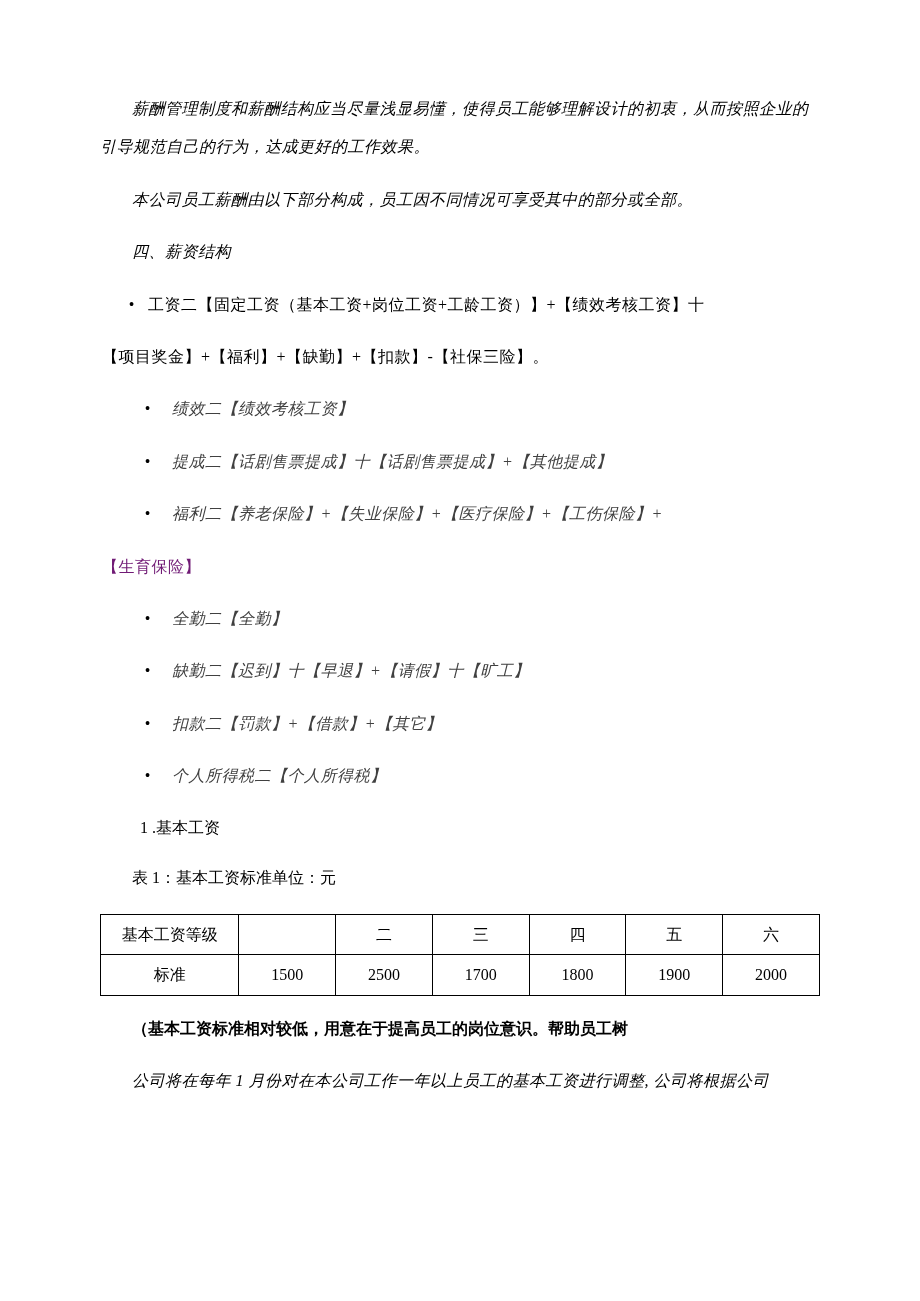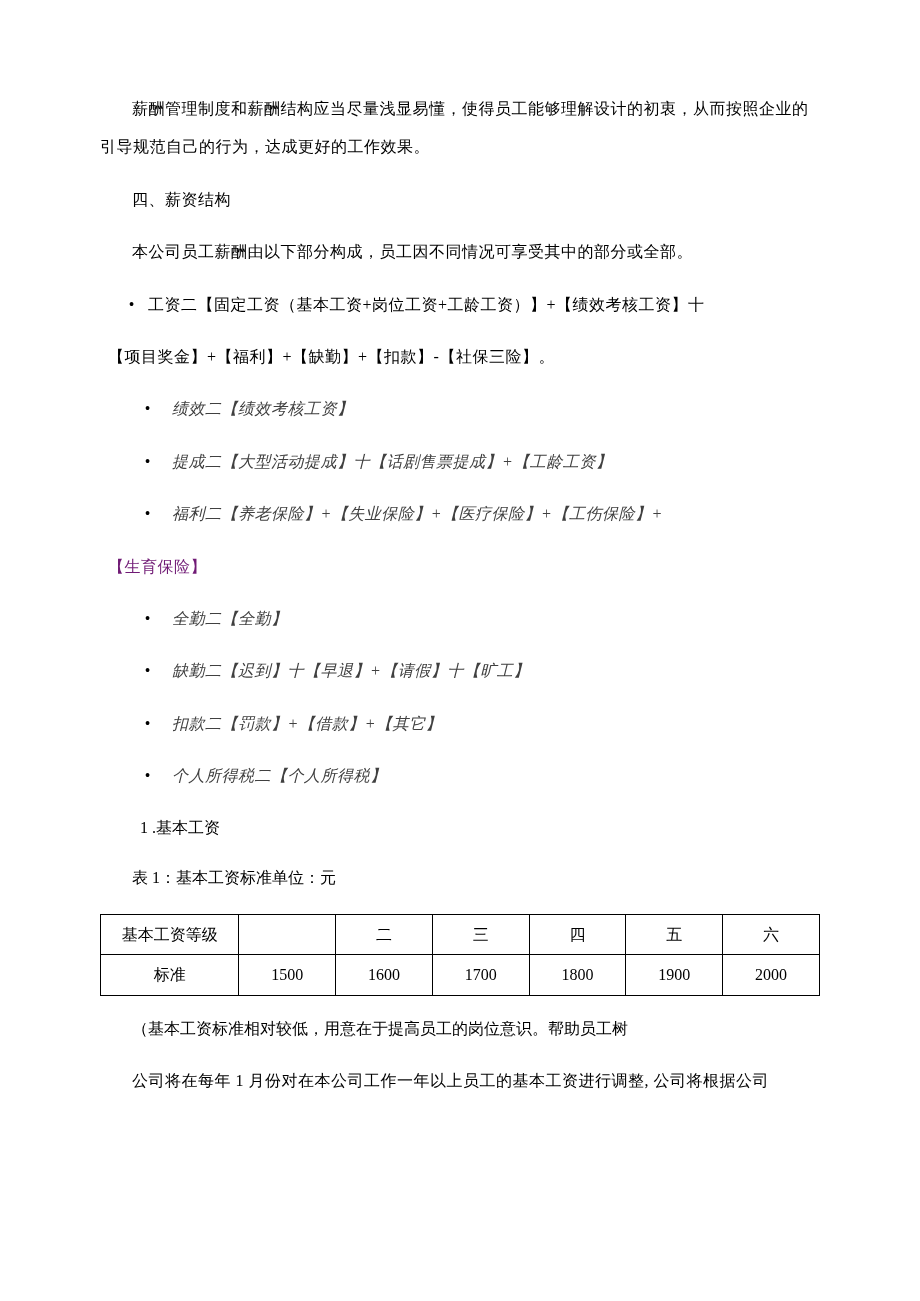--- a/index.html
+++ b/index.html
@@ -17,20 +17,21 @@
     padding: 90px 100px 60px 100px;
     box-sizing: border-box;
   }
   .para {
     margin: 0 0 14px 0;
     line-height: 2.4;
     letter-spacing: 0.5px;
   }
   .indent {
     text-indent: 2em;
+    font-style: italic;
   }
   .indent2 {
     text-indent: 2em;
   }
   .bullet-line {
     margin: 0 0 14px 0;
     line-height: 2.4;
     letter-spacing: 0.5px;
     padding-left: 3em;
     position: relative;
@@ -48,21 +49,21 @@
     left: 2.8em;
   }
   .red {
     color: #404040;
     font-style: italic;
   }
   .red-block {
     color: #701a75;
   }
   .continuation {
-    margin: 0 0 14px 8px;
+    margin: 0 0 14px 2px;
     line-height: 2.4;
     letter-spacing: 0.5px;
   }
   .section-num {
     margin: 14px 0;
     padding-left: 2.5em;
     font-weight: normal;
     font-family: "SimSun", serif;
     line-height: 2.4;
   }
@@ -87,47 +88,48 @@
     width: 18%;
   }
   .table-caption {
     margin: 14px 0 20px 0;
     padding-left: 2em;
     line-height: 2.0;
   }
   .note {
     line-height: 2.4;
     margin: 14px 0;
+    font-weight: bold;
   }
 </style>
 </head>
 <body>
 
 <div class="page">
 
   <p class="para indent">薪酬管理制度和薪酬结构应当尽量浅显易懂，使得员工能够理解设计的初衷，从而按照企业的引导规范自己的行为，达成更好的工作效果。</p>
 
+  <p class="para indent">本公司员工薪酬由以下部分构成，员工因不同情况可享受其中的部分或全部。</p>
+
   <p class="para indent">四、薪资结构</p>
-
-  <p class="para indent">本公司员工薪酬由以下部分构成，员工因不同情况可享受其中的部分或全部。</p>
 
   <div class="bullet-line">
     <span class="dot">•</span>
     <span>工资二【固定工资（基本工资+岗位工资+工龄工资）】+【绩效考核工资】十</span>
   </div>
   <p class="continuation">【项目奖金】+【福利】+【缺勤】+【扣款】-【社保三险】。</p>
 
   <div class="bullet-line shifted">
     <span class="dot">•</span>
     <span class="red">绩效二【绩效考核工资】</span>
   </div>
 
   <div class="bullet-line shifted">
     <span class="dot">•</span>
-    <span class="red">提成二【大型活动提成】十【话剧售票提成】+【工龄工资】</span>
+    <span class="red">提成二【话剧售票提成】十【话剧售票提成】+【其他提成】</span>
   </div>
 
   <div class="bullet-line shifted">
     <span class="dot">•</span>
     <span class="red">福利二【养老保险】+【失业保险】+【医疗保险】+【工伤保险】+</span>
   </div>
   <p class="continuation red-block">【生育保险】</p>
 
   <div class="bullet-line shifted">
     <span class="dot">•</span>
@@ -161,21 +163,21 @@
       <td></td>
       <td>二</td>
       <td>三</td>
       <td>四</td>
       <td>五</td>
       <td>六</td>
     </tr>
     <tr>
       <td class="label-col">标准</td>
       <td>1500</td>
-      <td>1600</td>
+      <td>2500</td>
       <td>1700</td>
       <td>1800</td>
       <td>1900</td>
       <td>2000</td>
     </tr>
   </tbody>
     </table>
 
   <p class="note indent2">（基本工资标准相对较低，用意在于提高员工的岗位意识。帮助员工树</p>
 

